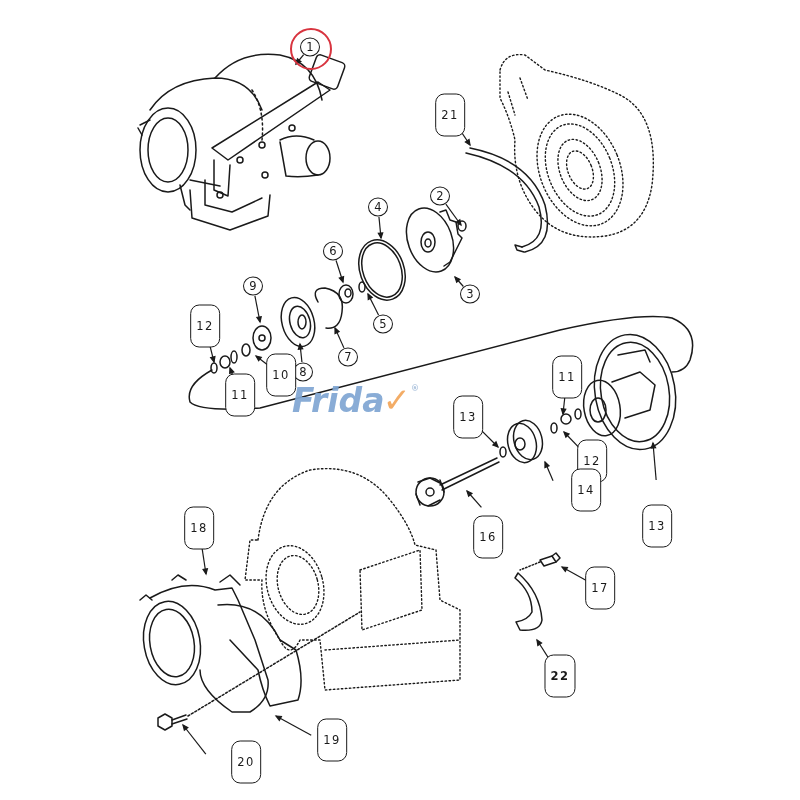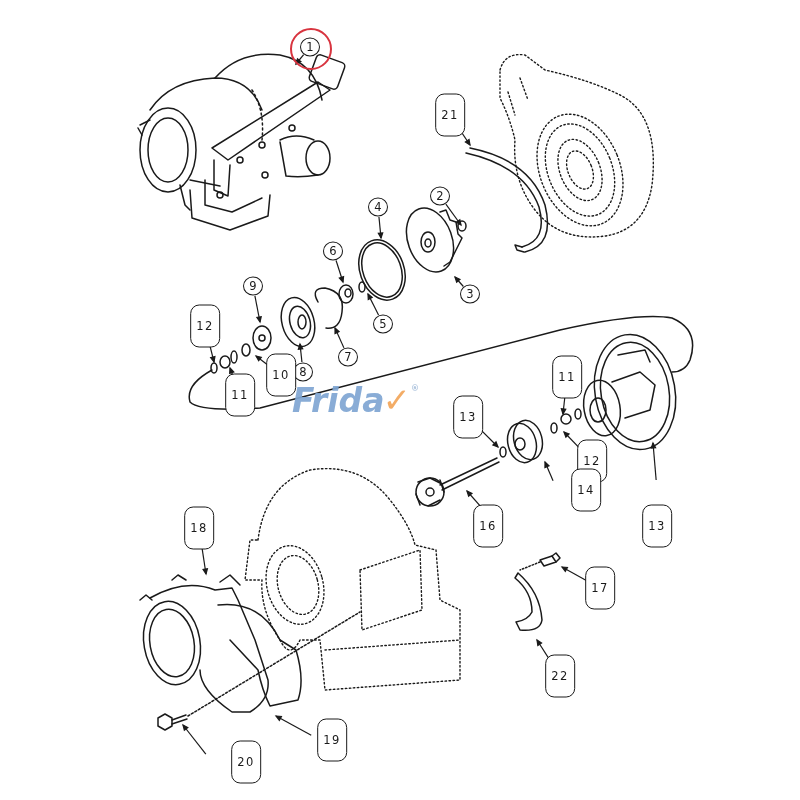--- a/index.html
+++ b/index.html
@@ -265,20 +265,20 @@
     <div class="callout single" style="left: 303px; top: 372px;">8</div>
     <div class="callout single" style="left: 253px; top: 286px;">9</div>
     <div class="callout" style="left: 281px; top: 375px;">10</div>
     <div class="callout" style="left: 240px; top: 395px;">11</div>
     <div class="callout" style="left: 205px; top: 326px;">12</div>
     <div class="callout" style="left: 567px; top: 377px;">11</div>
     <div class="callout" style="left: 592px; top: 461px;">12</div>
     <div class="callout" style="left: 657px; top: 490px; margin-top: 36px;">13</div>
     <div class="callout" style="left: 557px; top: 490px; margin-left: 29px;">14</div>
     <div class="callout" style="left: 468px; top: 417px;">13</div>
-    <div class="callout" style="left: 488px; top: 526px; border-radius: 9px;">16</div>
+    <div class="callout" style="left: 488px; top: 537px; border-radius: 9px;">16</div>
     <div class="callout" style="left: 600px; top: 588px;">17</div>
     <div class="callout" style="left: 199px; top: 528px;">18</div>
     <div class="callout" style="left: 320px; top: 740px; margin-left: 12px;">19</div>
     <div class="callout" style="left: 212px; top: 762px; margin-left: 34px;">20</div>
     <div class="callout" style="left: 450px; top: 115px;">21</div>
-    <div class="callout" style="left: 560px; top: 676px;">22</div>
+    <div class="callout" style="left: 560px; top: 676px; font-weight: bold;">22</div>
   </div>
 
 </body></html>

